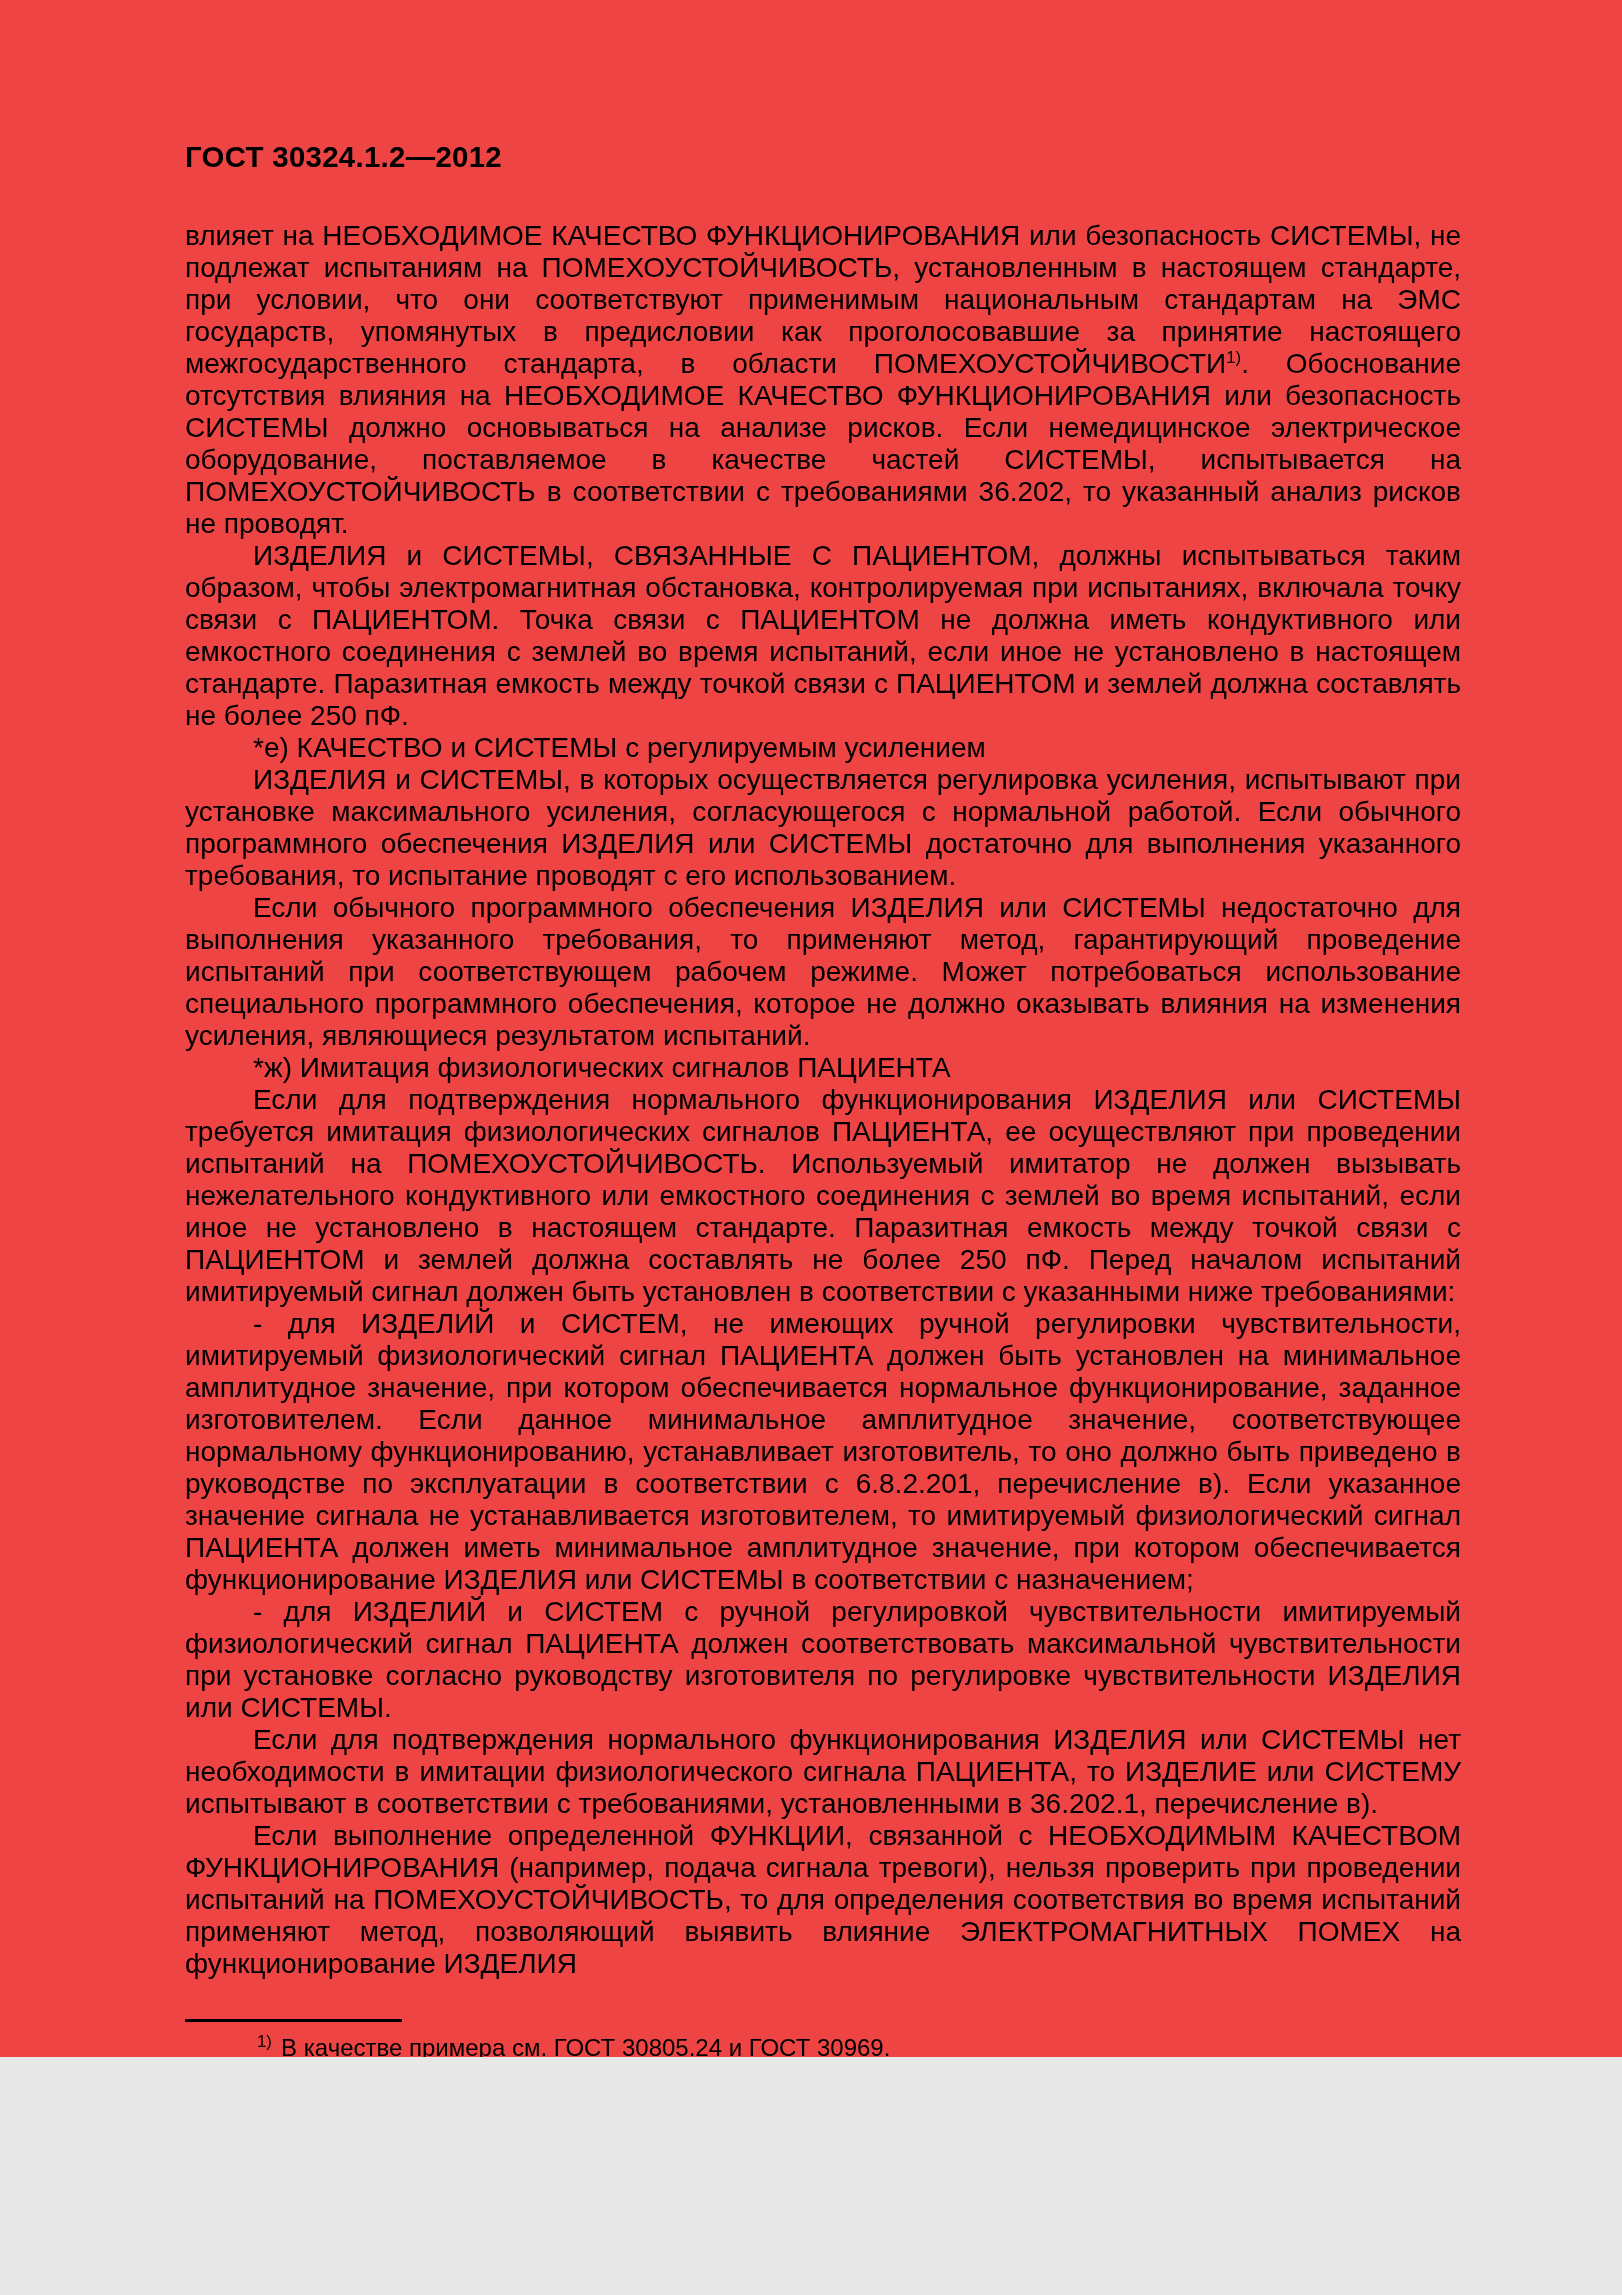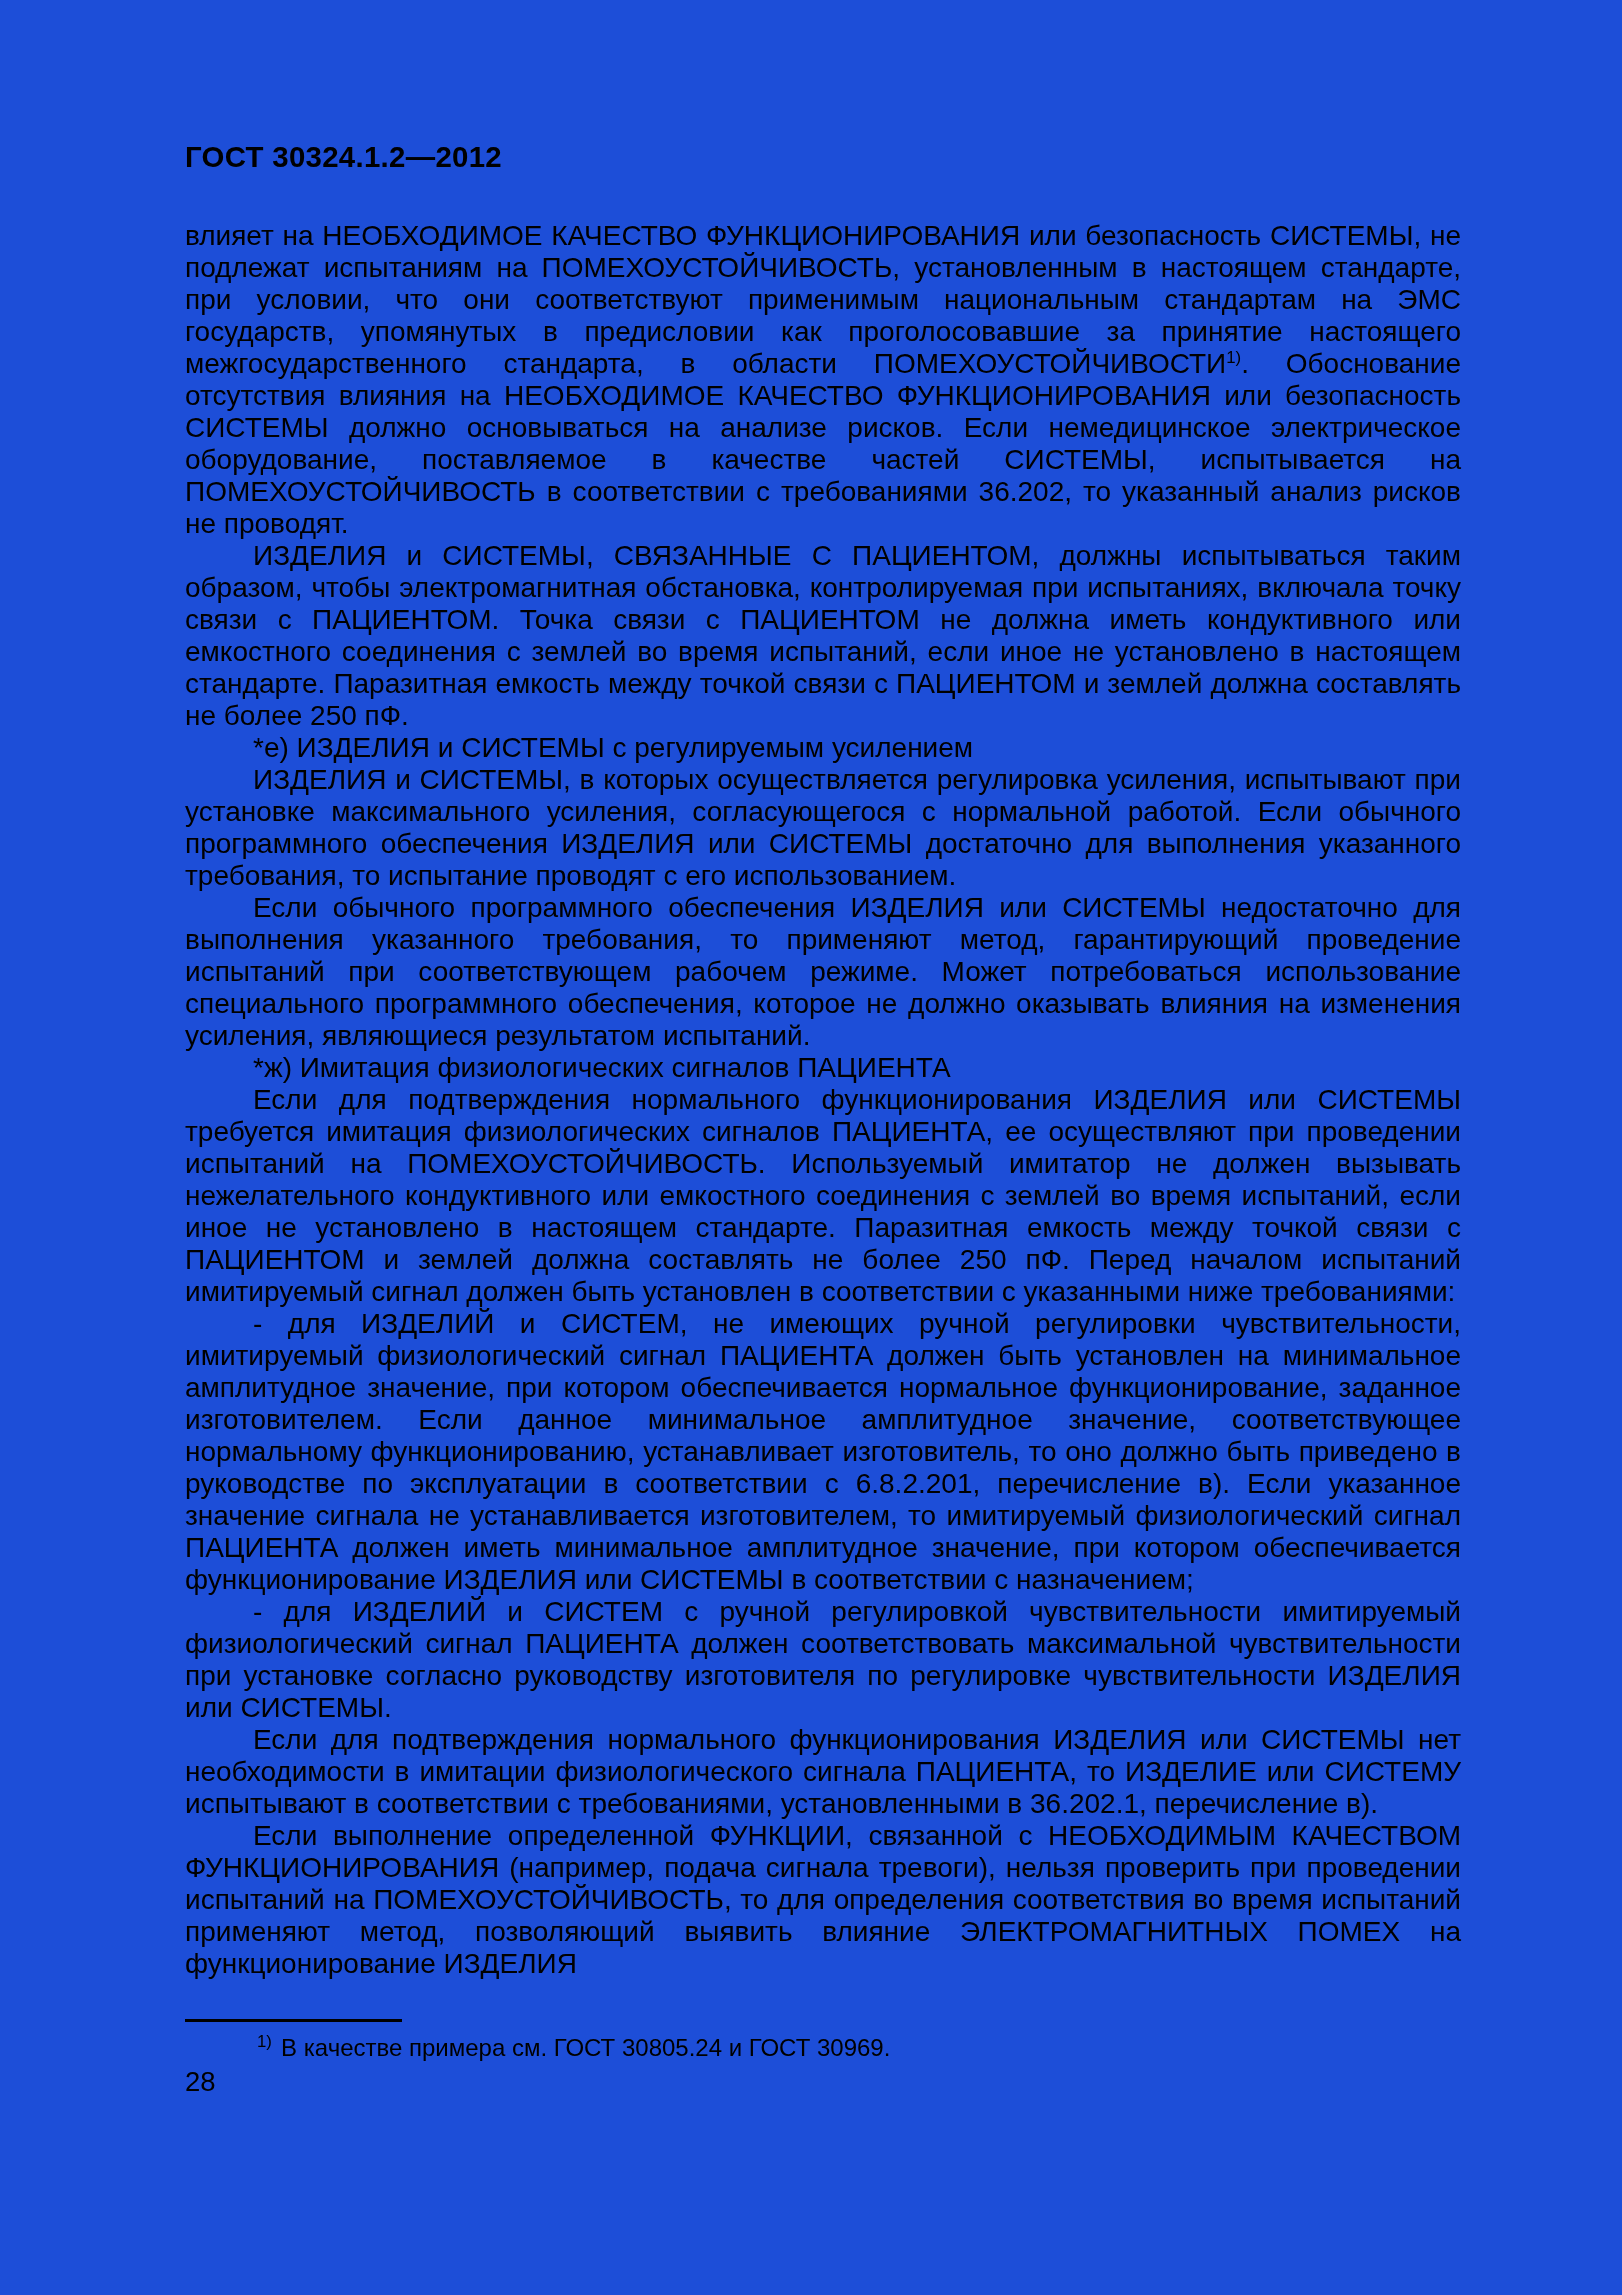--- a/index.html
+++ b/index.html
@@ -3,22 +3,22 @@
 <meta charset="utf-8">
 <style>
   html, body {
     margin: 0;
     padding: 0;
     background: #e8e8e8;
   }
   .page {
     position: relative;
     width: 1623px;
-    height: 2295px;
-    background: #1d4ed8;
+    height: 2057px;
+    background: #ef4444;
     font-family: "Liberation Sans", sans-serif;
     color: #000000;
     overflow: hidden;
   }
   .doc-header {
     position: absolute;
     left: 185px;
     top: 140px;
     font-size: 29.4px;
     font-weight: 700;
@@ -84,21 +84,21 @@
 </head>
 <body>
 
 <div class="page">
 
   <div class="doc-header">ГОСТ 30324.1.2—2012</div>
 
   <main class="doc-body">
       <p class="para"><span class="seg-normal">влияет на НЕОБХОДИМОЕ КАЧЕСТВО ФУНКЦИОНИРОВАНИЯ или безопасность СИСТЕМЫ, не подлежат испытаниям на ПОМЕХОУСТОЙЧИВОСТЬ, установленным в настоящем стандарте, при условии, что они соответствуют применимым </span><span class="seg-bold">национальным стандартам на ЭМС государств, упомянутых в предисловии как проголосовавшие за принятие настоящего межгосударственного стандарта,</span><span class="seg-normal"> в области ПОМЕХОУСТОЙЧИВОСТИ</span><sup class="seg-sup">1)</sup><span class="seg-normal">. Обоснование отсутствия влияния на НЕОБХОДИМОЕ КАЧЕСТВО ФУНКЦИОНИРОВАНИЯ или безопасность СИСТЕМЫ должно основываться на анализе рисков. Если немедицинское электрическое оборудование, поставляемое в качестве частей СИСТЕМЫ, испытывается на ПОМЕХОУСТОЙЧИВОСТЬ в соответствии с требованиями 36.202, то указанный анализ рисков не проводят.</span></p>
       <p class="para indent"><span class="seg-normal">ИЗДЕЛИЯ и СИСТЕМЫ, СВЯЗАННЫЕ С ПАЦИЕНТОМ, должны испытываться таким образом, чтобы электромагнитная обстановка, контролируемая при испытаниях, включала точку связи с ПАЦИЕНТОМ. Точка связи с ПАЦИЕНТОМ не должна иметь кондуктивного или емкостного соединения с землей во время испытаний, если иное не установлено в настоящем стандарте. Паразитная емкость между точкой связи с ПАЦИЕНТОМ и землей должна составлять не более 250 пФ.</span></p>
-      <p class="para indent"><span class="seg-normal">*е) ИЗДЕЛИЯ и СИСТЕМЫ с регулируемым усилением</span></p>
+      <p class="para indent"><span class="seg-normal">*е) КАЧЕСТВО и СИСТЕМЫ с регулируемым усилением</span></p>
       <p class="para indent"><span class="seg-normal">ИЗДЕЛИЯ и СИСТЕМЫ, в которых осуществляется регулировка усиления, испытывают при установке максимального усиления, согласующегося с нормальной работой. Если обычного программного обеспечения ИЗДЕЛИЯ или СИСТЕМЫ достаточно для выполнения указанного требования, то испытание проводят с его использованием.</span></p>
       <p class="para indent"><span class="seg-normal">Если обычного программного обеспечения ИЗДЕЛИЯ или СИСТЕМЫ недостаточно для выполнения указанного требования, то применяют метод, гарантирующий проведение испытаний при соответствующем рабочем режиме. Может потребоваться использование специального программного обеспечения, которое не должно оказывать влияния на изменения усиления, являющиеся результатом испытаний.</span></p>
       <p class="para indent"><span class="seg-normal">*ж) Имитация физиологических сигналов ПАЦИЕНТА</span></p>
       <p class="para indent"><span class="seg-normal">Если для подтверждения нормального функционирования ИЗДЕЛИЯ или СИСТЕМЫ требуется имитация физиологических сигналов ПАЦИЕНТА, ее осуществляют при проведении испытаний на ПОМЕХОУСТОЙЧИВОСТЬ. Используемый имитатор не должен вызывать нежелательного кондуктивного или емкостного соединения с землей во время испытаний, если иное не установлено в настоящем стандарте. Паразитная емкость между точкой связи с ПАЦИЕНТОМ и землей должна составлять не более 250 пФ. Перед началом испытаний имитируемый сигнал должен быть установлен в соответствии с указанными ниже требованиями:</span></p>
       <p class="para indent"><span class="seg-normal">- для ИЗДЕЛИЙ и СИСТЕМ, не имеющих ручной регулировки чувствительности, имитируемый физиологический сигнал ПАЦИЕНТА должен быть установлен на минимальное амплитудное значение, при котором обеспечивается нормальное функционирование, заданное изготовителем. Если данное минимальное амплитудное значение, соответствующее нормальному функционированию, устанавливает изготовитель, то оно должно быть приведено в руководстве по эксплуатации в соответствии с 6.8.2.201, перечисление в). Если указанное значение сигнала не устанавливается изготовителем, то имитируемый физиологический сигнал ПАЦИЕНТА должен иметь минимальное амплитудное значение, при котором обеспечивается функционирование ИЗДЕЛИЯ или СИСТЕМЫ в соответствии с назначением;</span></p>
       <p class="para indent"><span class="seg-normal">- для ИЗДЕЛИЙ и СИСТЕМ с ручной регулировкой чувствительности имитируемый физиологический сигнал ПАЦИЕНТА должен соответствовать максимальной чувствительности при установке согласно руководству изготовителя по регулировке чувствительности ИЗДЕЛИЯ или СИСТЕМЫ.</span></p>
       <p class="para indent"><span class="seg-normal">Если для подтверждения нормального функционирования ИЗДЕЛИЯ или СИСТЕМЫ нет необходимости в имитации физиологического сигнала ПАЦИЕНТА, то ИЗДЕЛИЕ или СИСТЕМУ испытывают в соответствии с требованиями, установленными в 36.202.1, перечисление в).</span></p>
       <p class="para indent"><span class="seg-normal">Если выполнение определенной ФУНКЦИИ, связанной с НЕОБХОДИМЫМ КАЧЕСТВОМ ФУНКЦИОНИРОВАНИЯ (например, подача сигнала тревоги), нельзя проверить при проведении испытаний на ПОМЕХОУСТОЙЧИВОСТЬ, то для определения соответствия во время испытаний применяют метод, позволяющий выявить влияние ЭЛЕКТРОМАГНИТНЫХ ПОМЕХ на функционирование ИЗДЕЛИЯ</span></p>
     </main>
 

